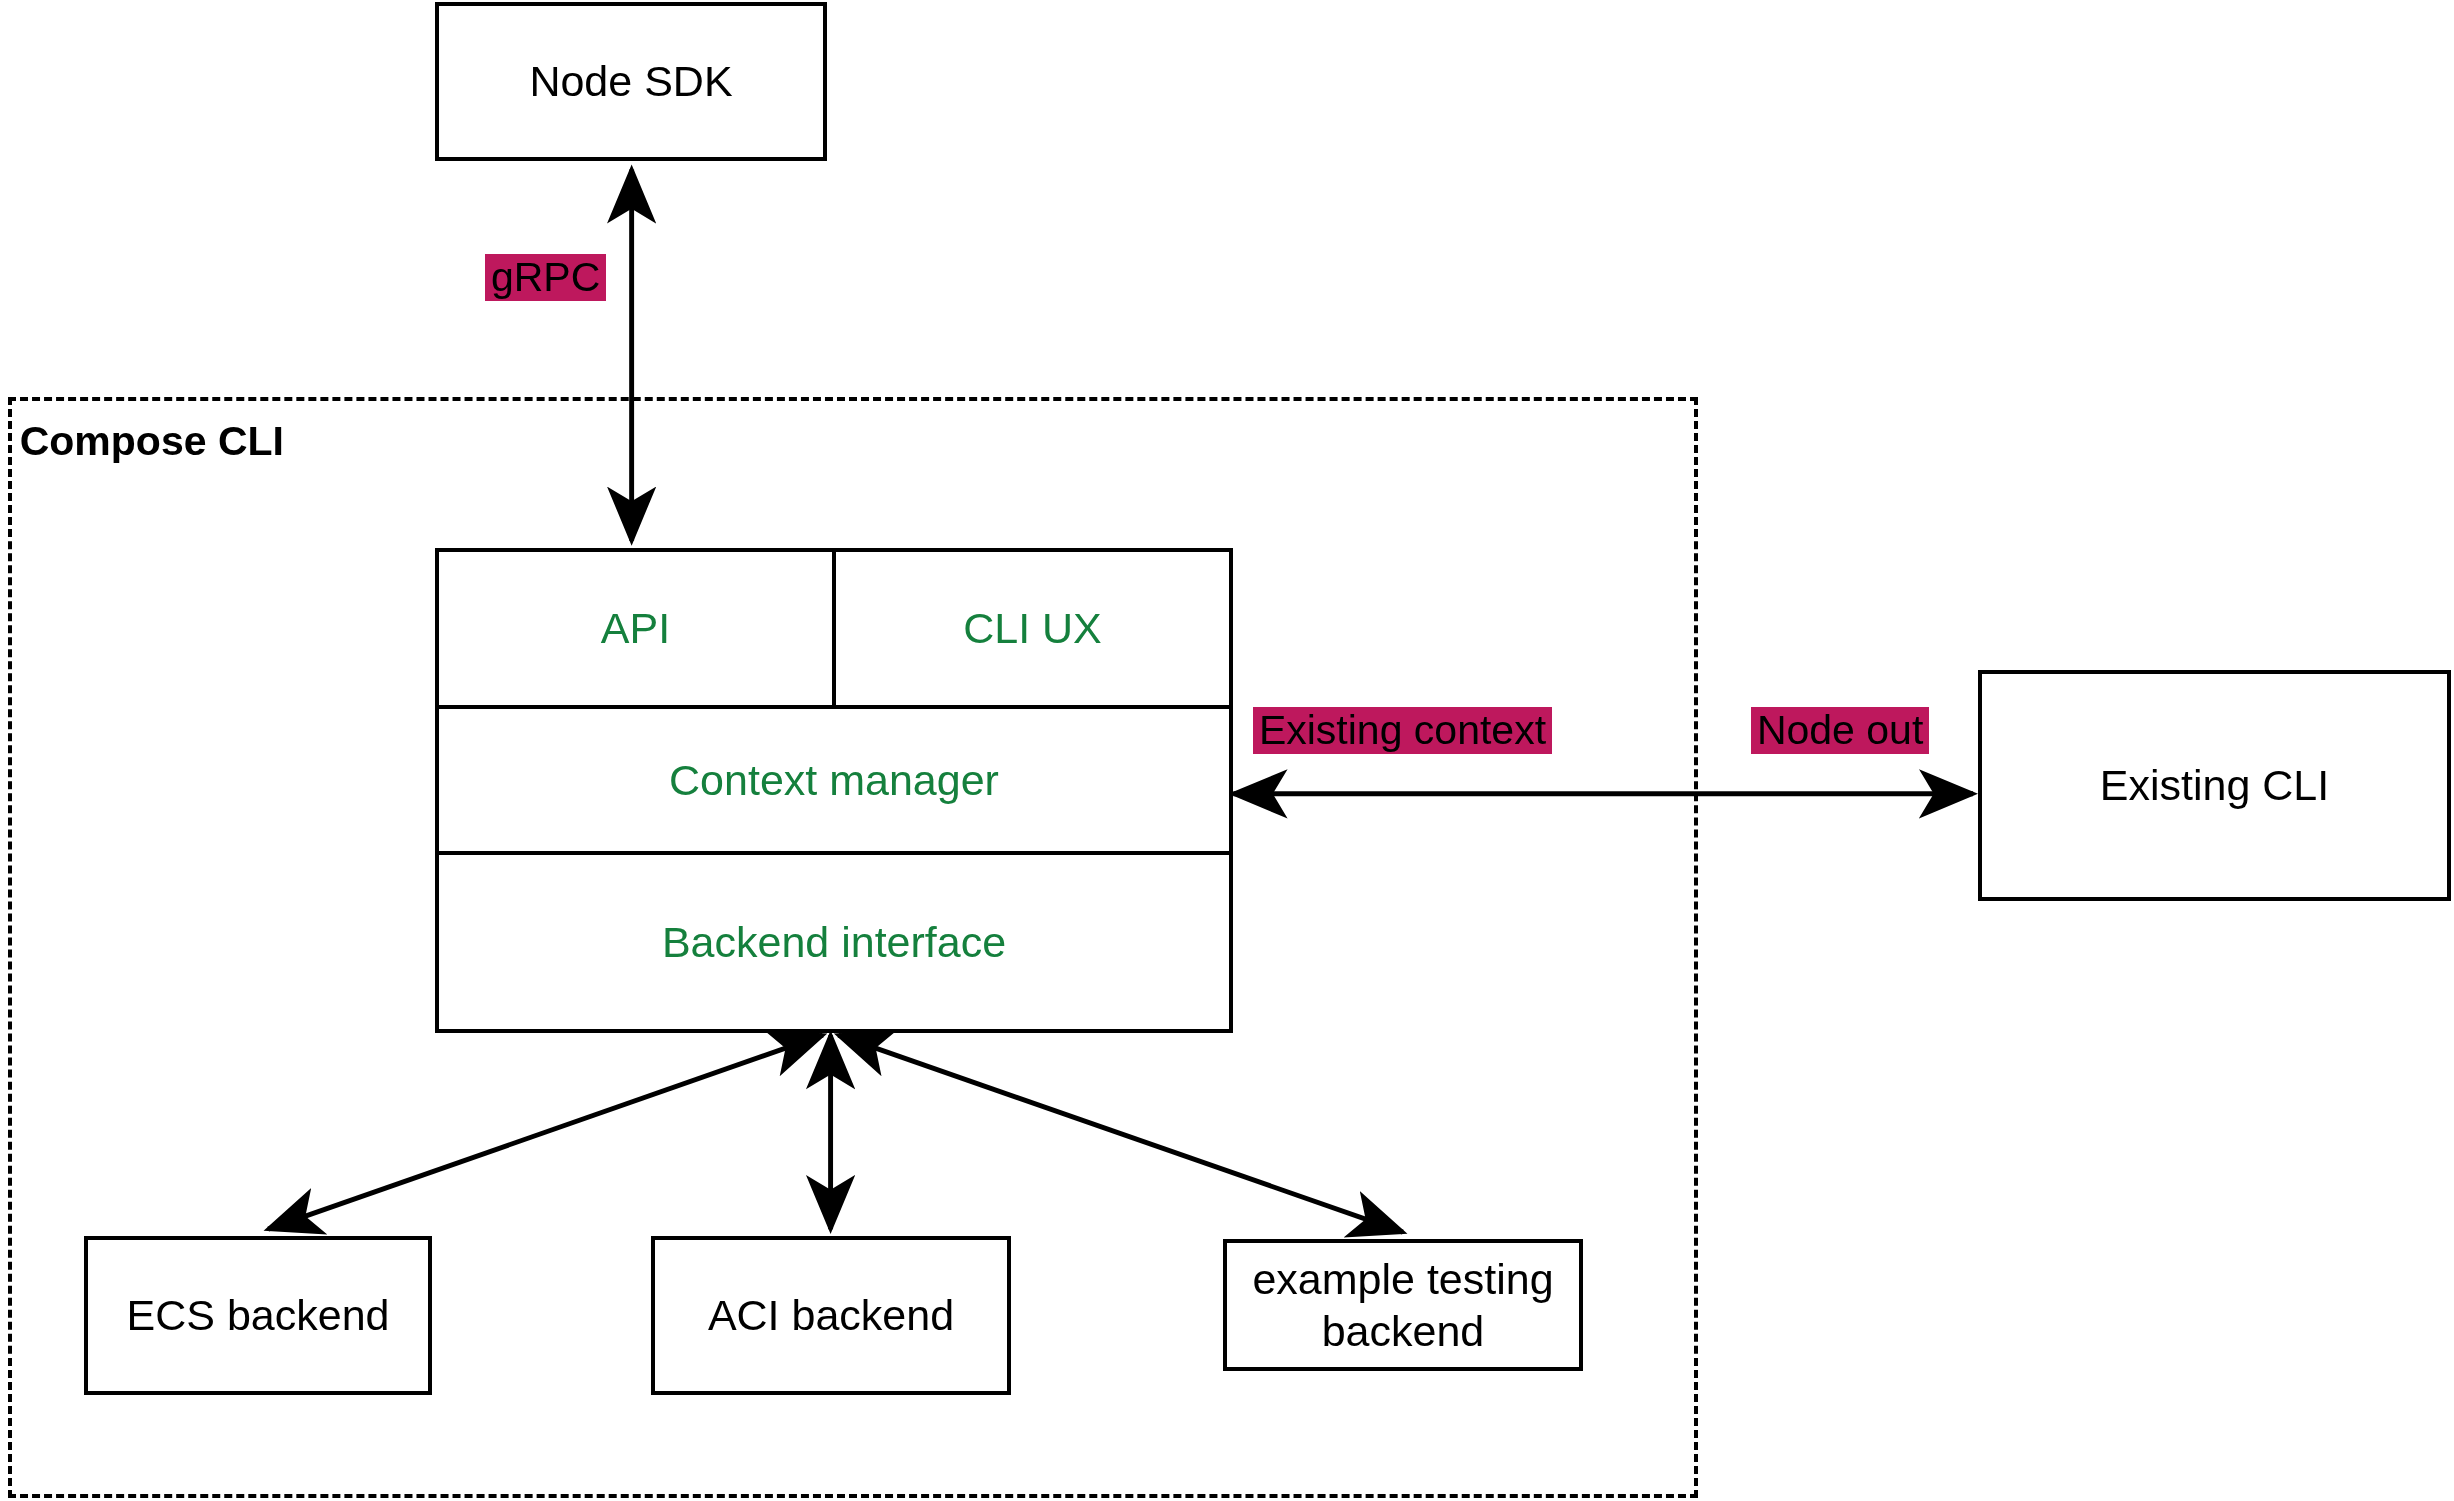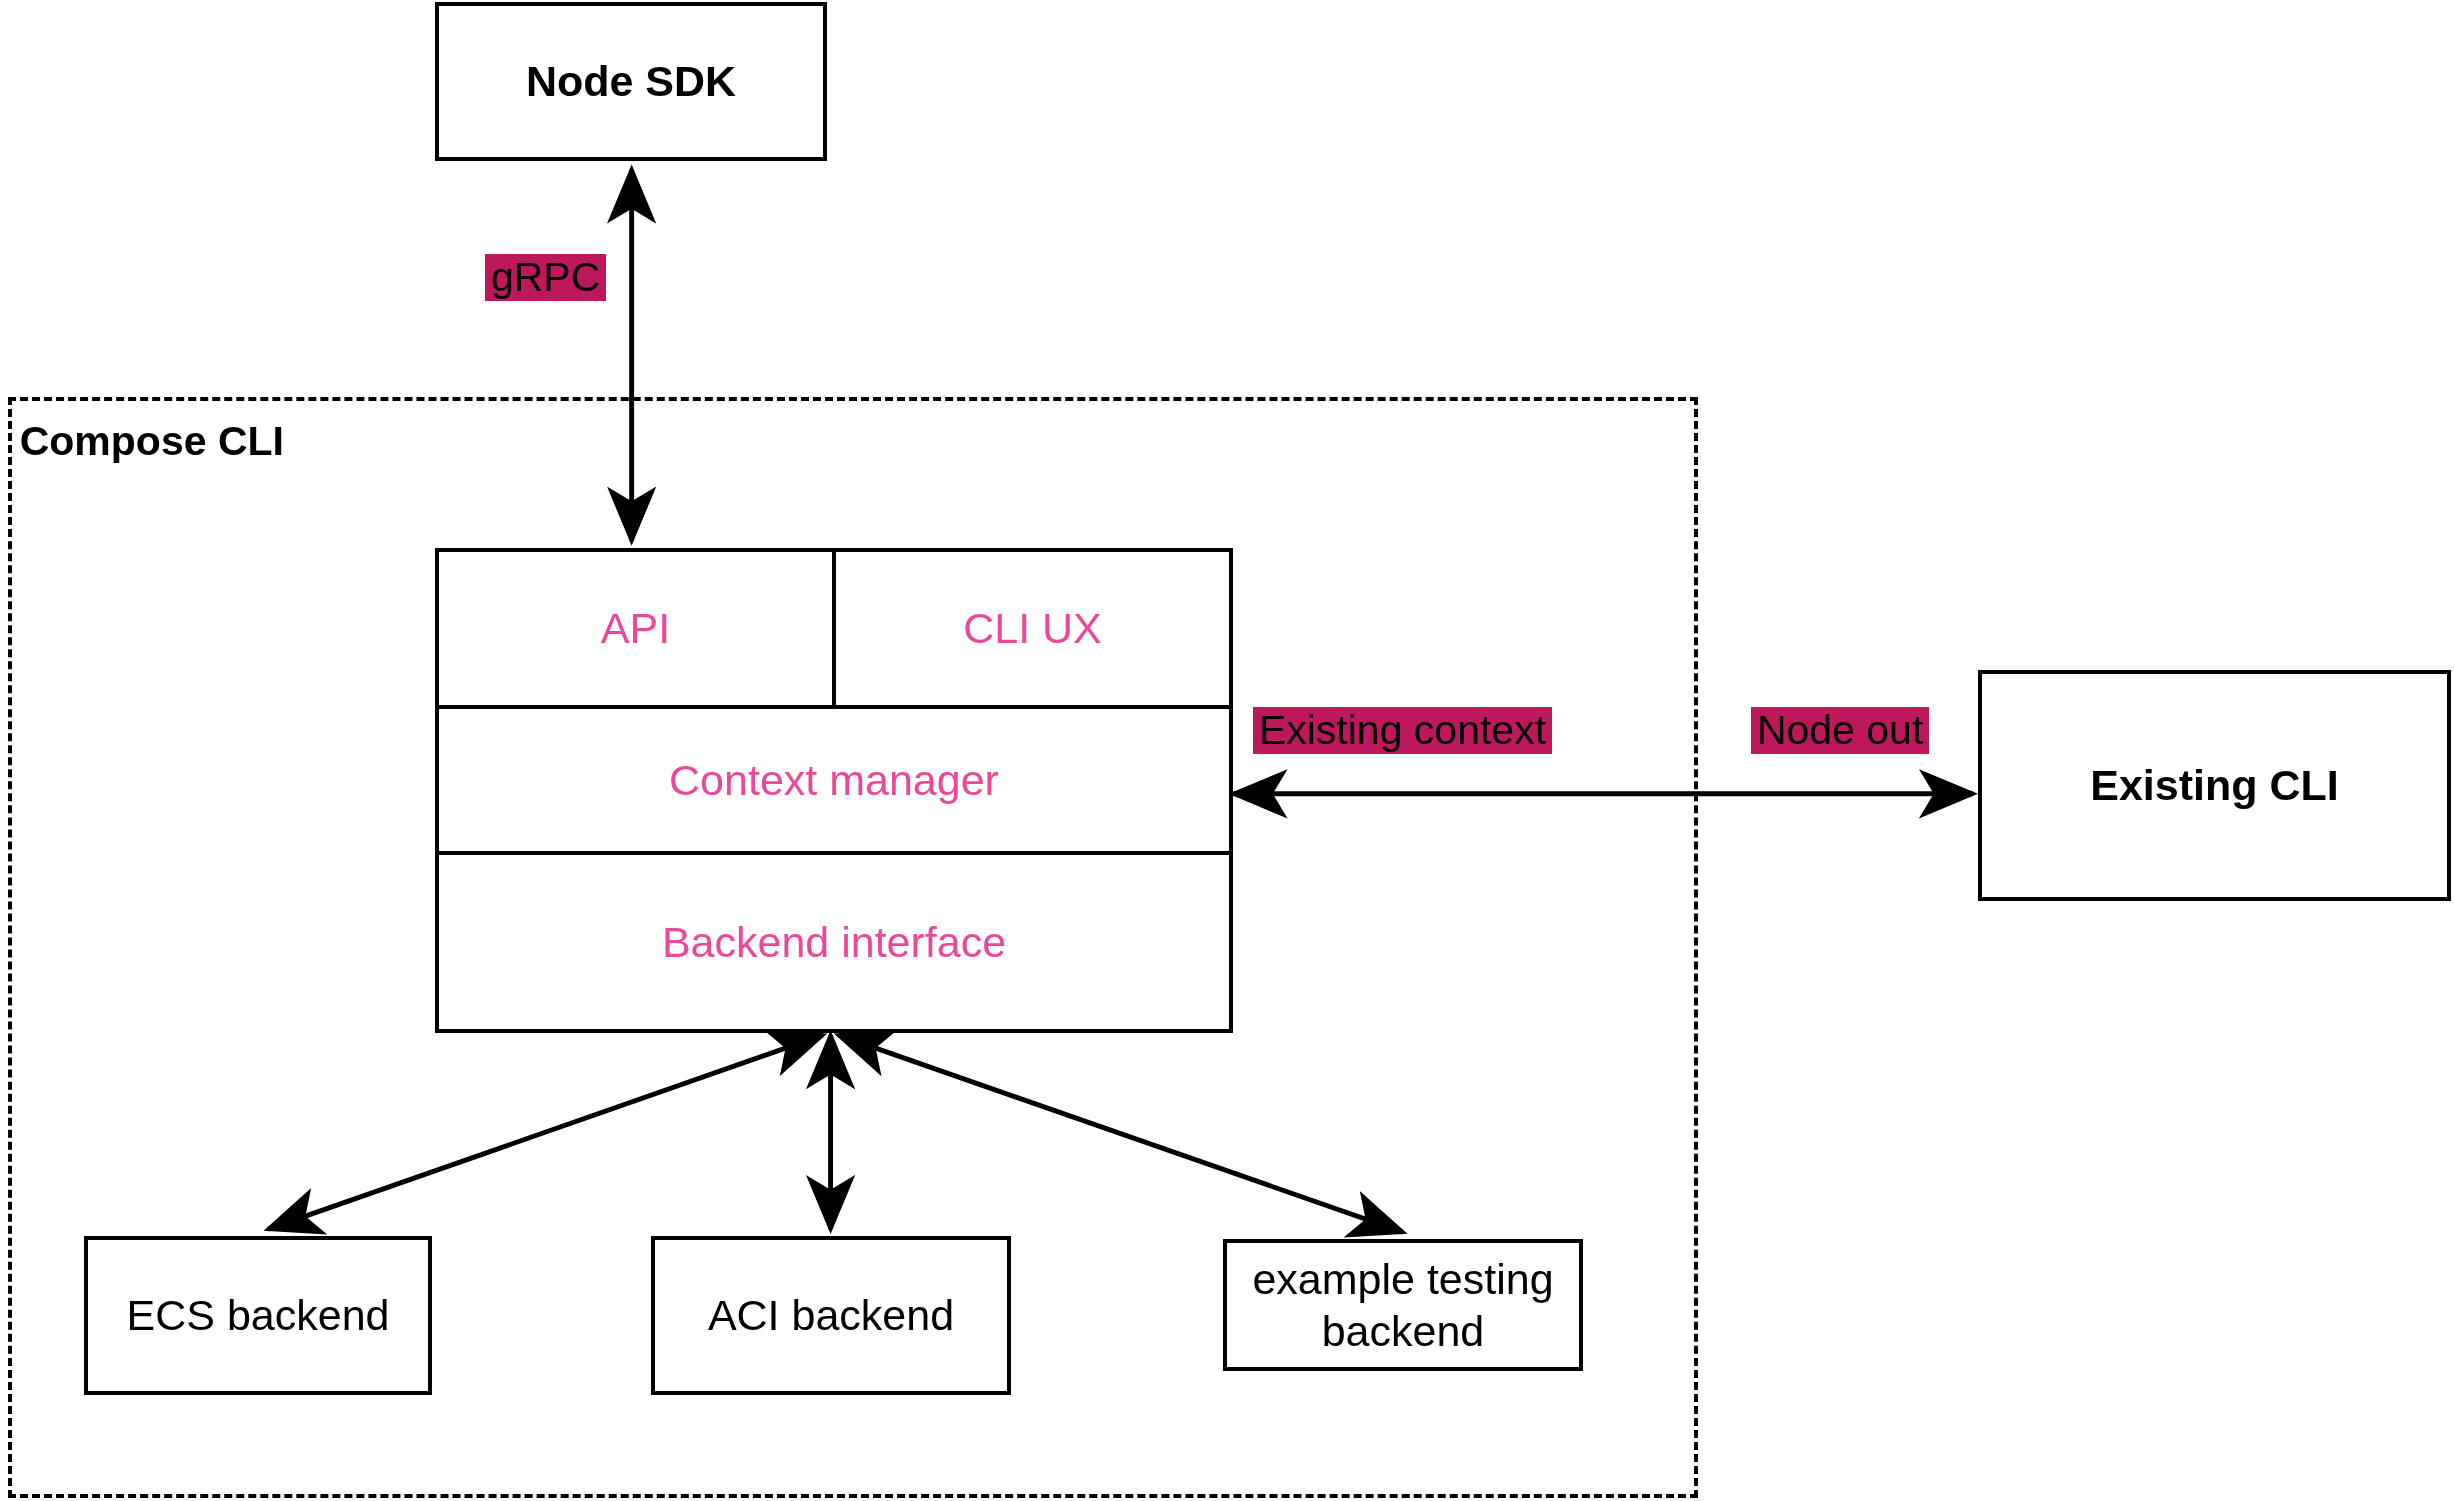--- a/index.html
+++ b/index.html
@@ -30,37 +30,37 @@
     display: flex;
     align-items: center;
     justify-content: center;
     text-align: center;
     color: #000000;
     font-size: 43px;
     line-height: 1.22;
     z-index: 3;
   }
   .node.bold {
-    font-weight: bold;
+    font-weight: normal;
   }
   .stack {
     position: absolute;
     box-sizing: border-box;
     border: 4.9px solid #000000;
     background: #ffffff;
     z-index: 3;
     display: flex;
     flex-direction: column;
   }
   .stack-row {
     box-sizing: border-box;
     display: flex;
     align-items: center;
     justify-content: center;
-    color: #ec4899;
+    color: #15803d;
     font-size: 43px;
     text-align: center;
   }
   .stack-row.split {
     border-bottom: 4.9px solid #000000;
   }
   .stack-row.mid {
     border-bottom: 4.9px solid #000000;
   }
   .half {

